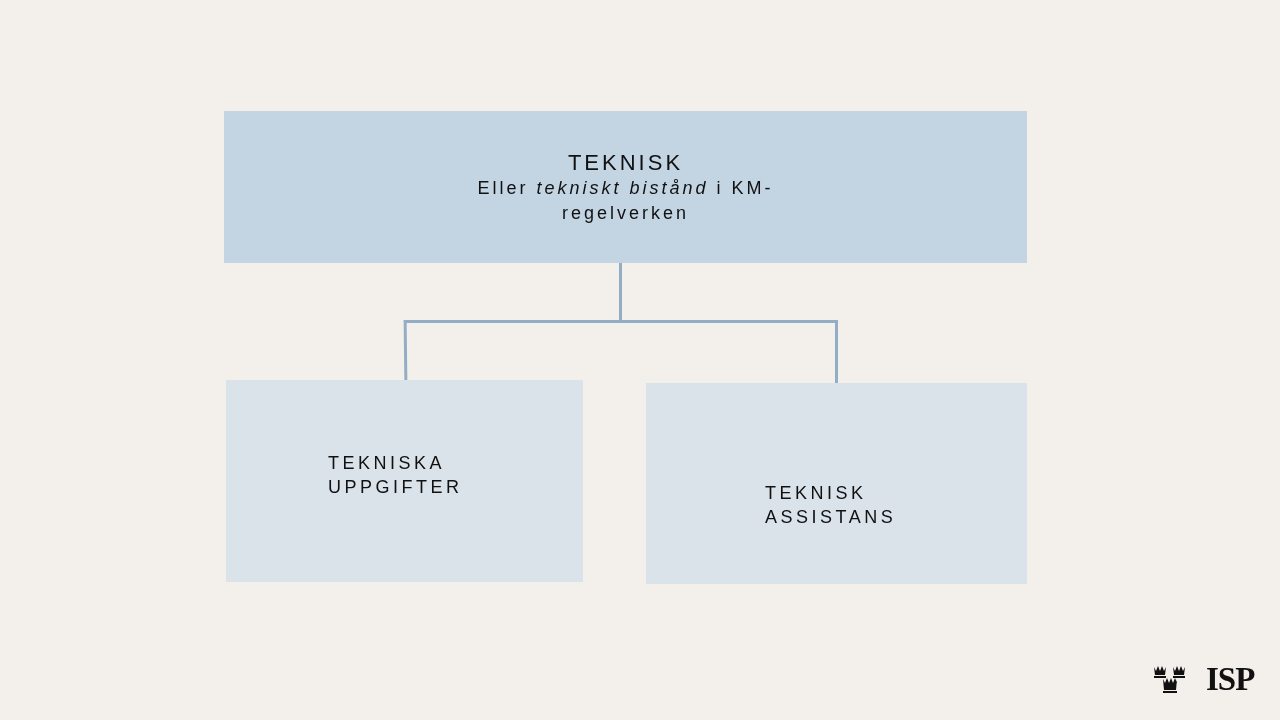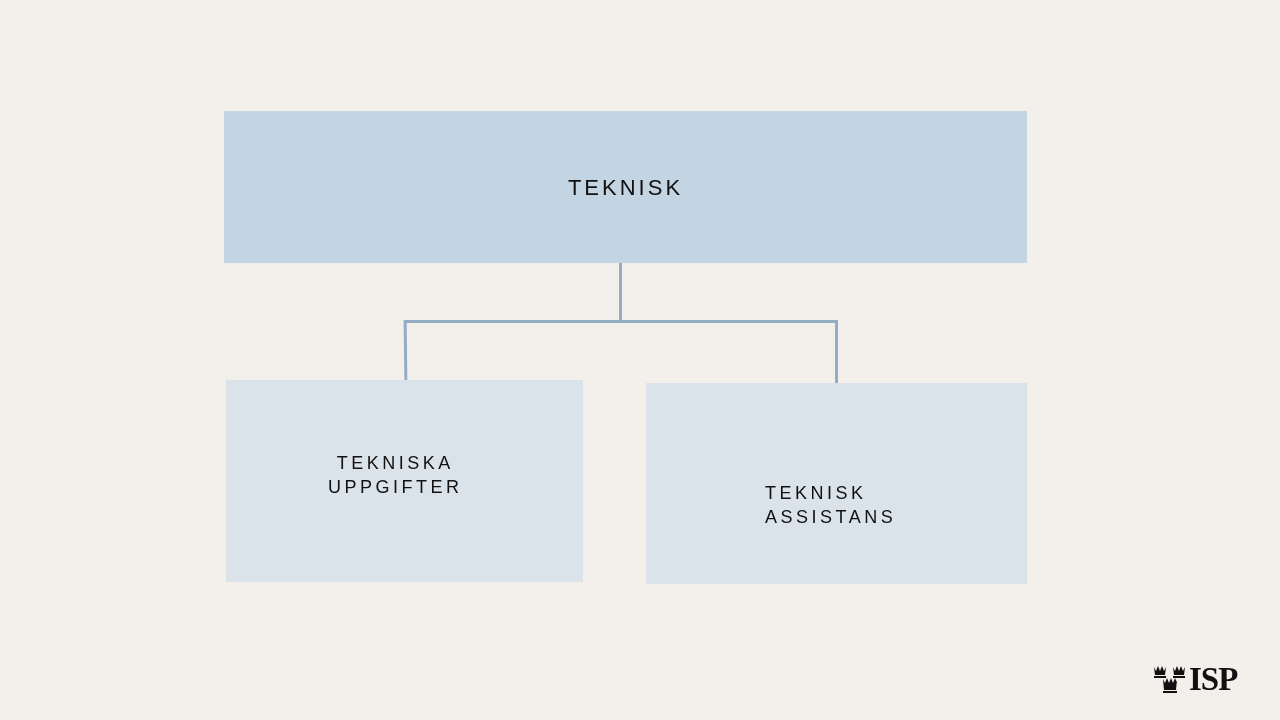--- a/index.html
+++ b/index.html
@@ -19,36 +19,37 @@
     .top-title { font-size: 22px; letter-spacing: 3px; line-height: 26px; margin-top: 2px; }
     .top-sub { font-size: 18px; letter-spacing: 3px; line-height: 25px; width: 380px; }
     .top-sub i { font-style: italic; }
     .child-box { background: #dbe3ea; }
     .child-left { left: 226px; top: 380px; width: 357px; height: 202px; }
     .child-right { left: 646px; top: 383px; width: 381px; height: 201px; }
     .child-label {
       position: absolute; font-size: 18px; letter-spacing: 3.5px; line-height: 24px;
       text-transform: uppercase; white-space: nowrap;
     }
-    .child-left .child-label { left: 102px; top: 71px; text-align: center; }
+    .child-left .child-label { left: 102px; top: 71px; }
     .child-right .child-label { left: 119px; top: 71px; margin-top: 27px; }
     .line { position: absolute; background: #93adc5; }
     .logo {
       position: absolute; left: 1153px; top: 662px; display: flex; align-items: center; gap: 2px;
     }
     .logo-text {
       font-family: "Liberation Serif", serif; font-weight: bold; font-size: 33px;
-      letter-spacing: -1px; color: #111; line-height: 34px;
+      letter-spacing: -1px; color: #111; line-height: 34px; margin-left: 17px;
     }
   </style>
 </head>
 <body>
 
 <div class="box top-box">
   <div class="top-title">TEKNISK</div>
+  <div class="top-sub"><span>Eller </span><i>tekniskt bistånd</i><span> i KM-regelverken</span></div>
 </div>
 
 <div class="line" style="left:619px; top:263px; width:3px; height:59px;"></div>
 <div class="line" style="left:404px; top:320px; width:434px; height:3px;"></div>
 <div class="line" style="left:404px; top:320px; width:3px; height:62px; transform:skewX(0.7deg);"></div>
 <div class="line" style="left:835px; top:320px; width:3px; height:63px;"></div>
 
 <div class="box child-box child-left">
   <div class="child-label">
     <div>TEKNISKA</div>

